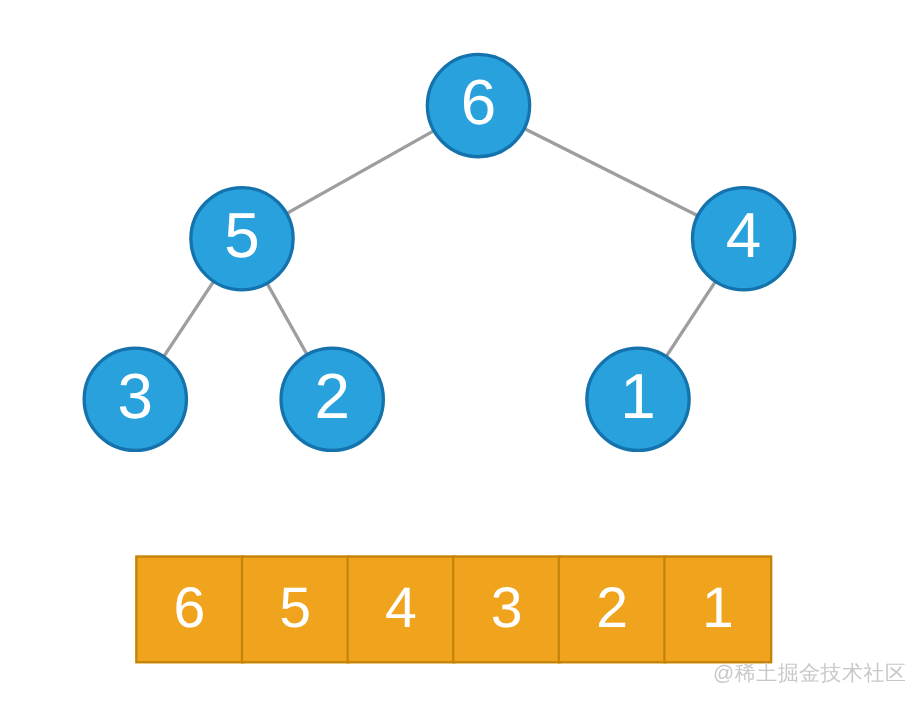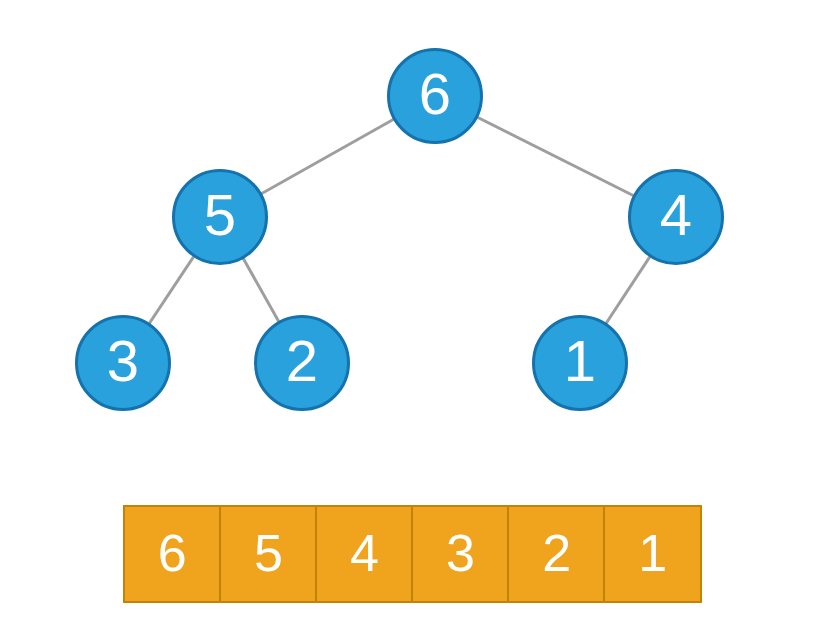--- a/index.html
+++ b/index.html
@@ -131,14 +131,15 @@
       <span>3</span>
     </div>
     <div class="array-cell">
       <span>2</span>
     </div>
     <div class="array-cell">
       <span>1</span>
     </div>
   </div>
 
+  <div class="watermark">@稀土掘金技术社区</div>
 
 </div>
 
 </body></html>

